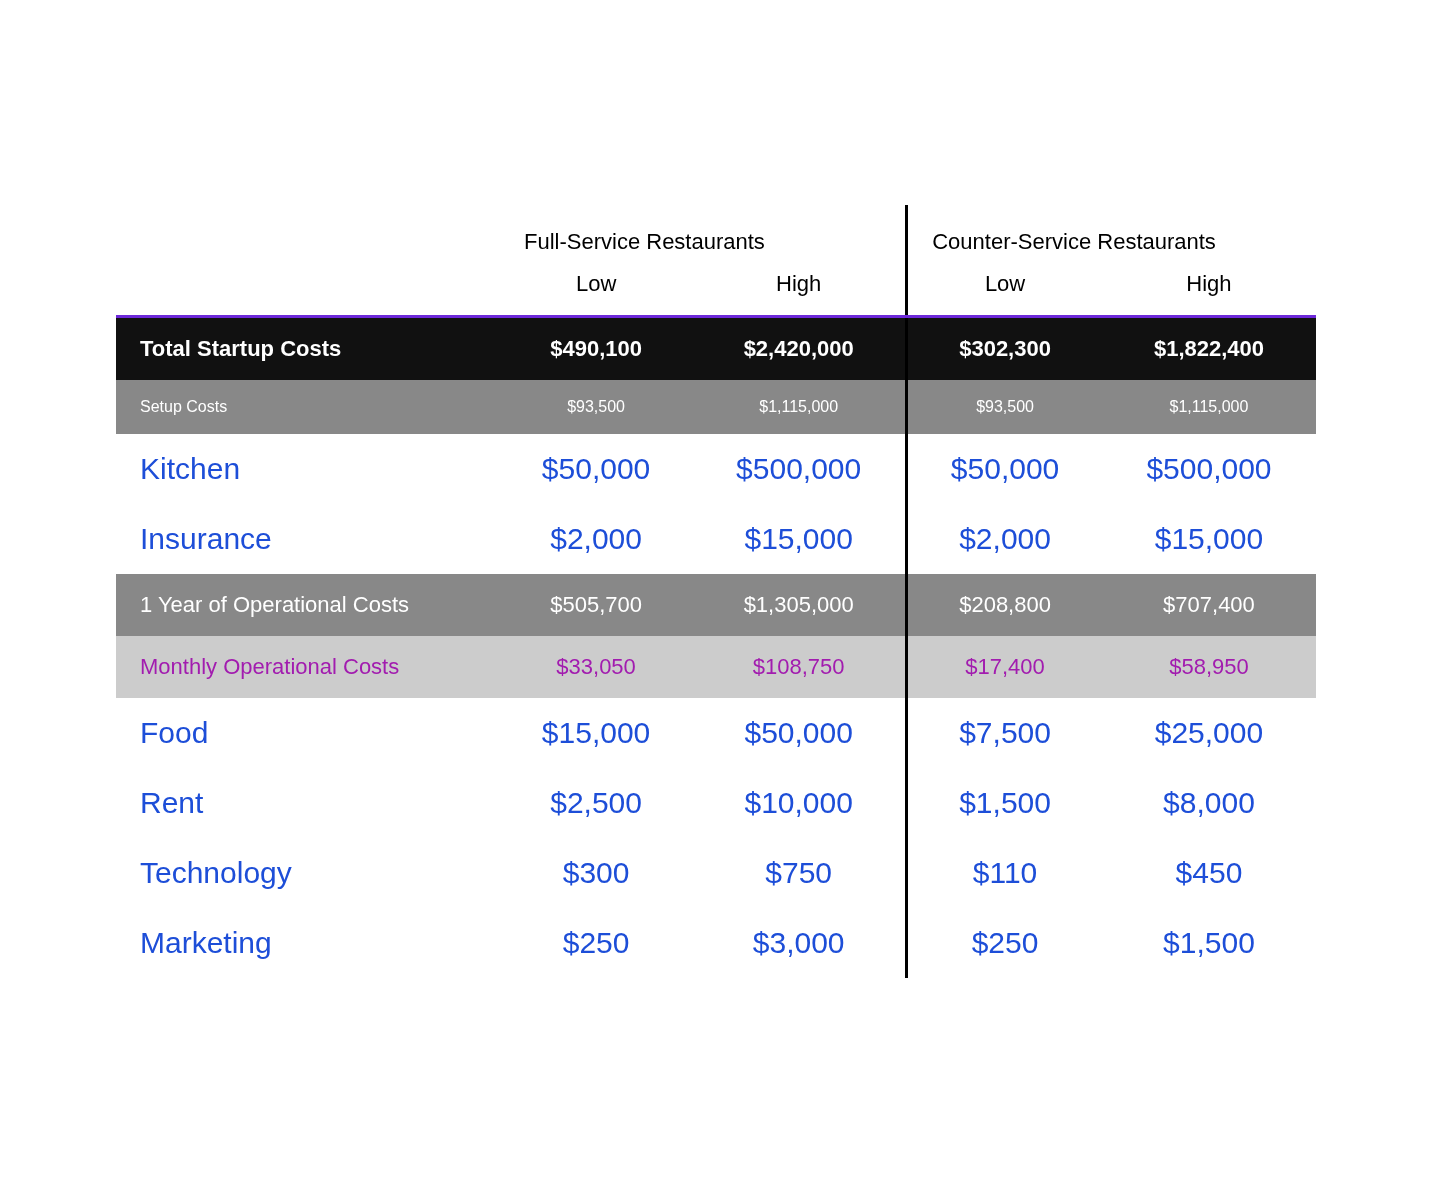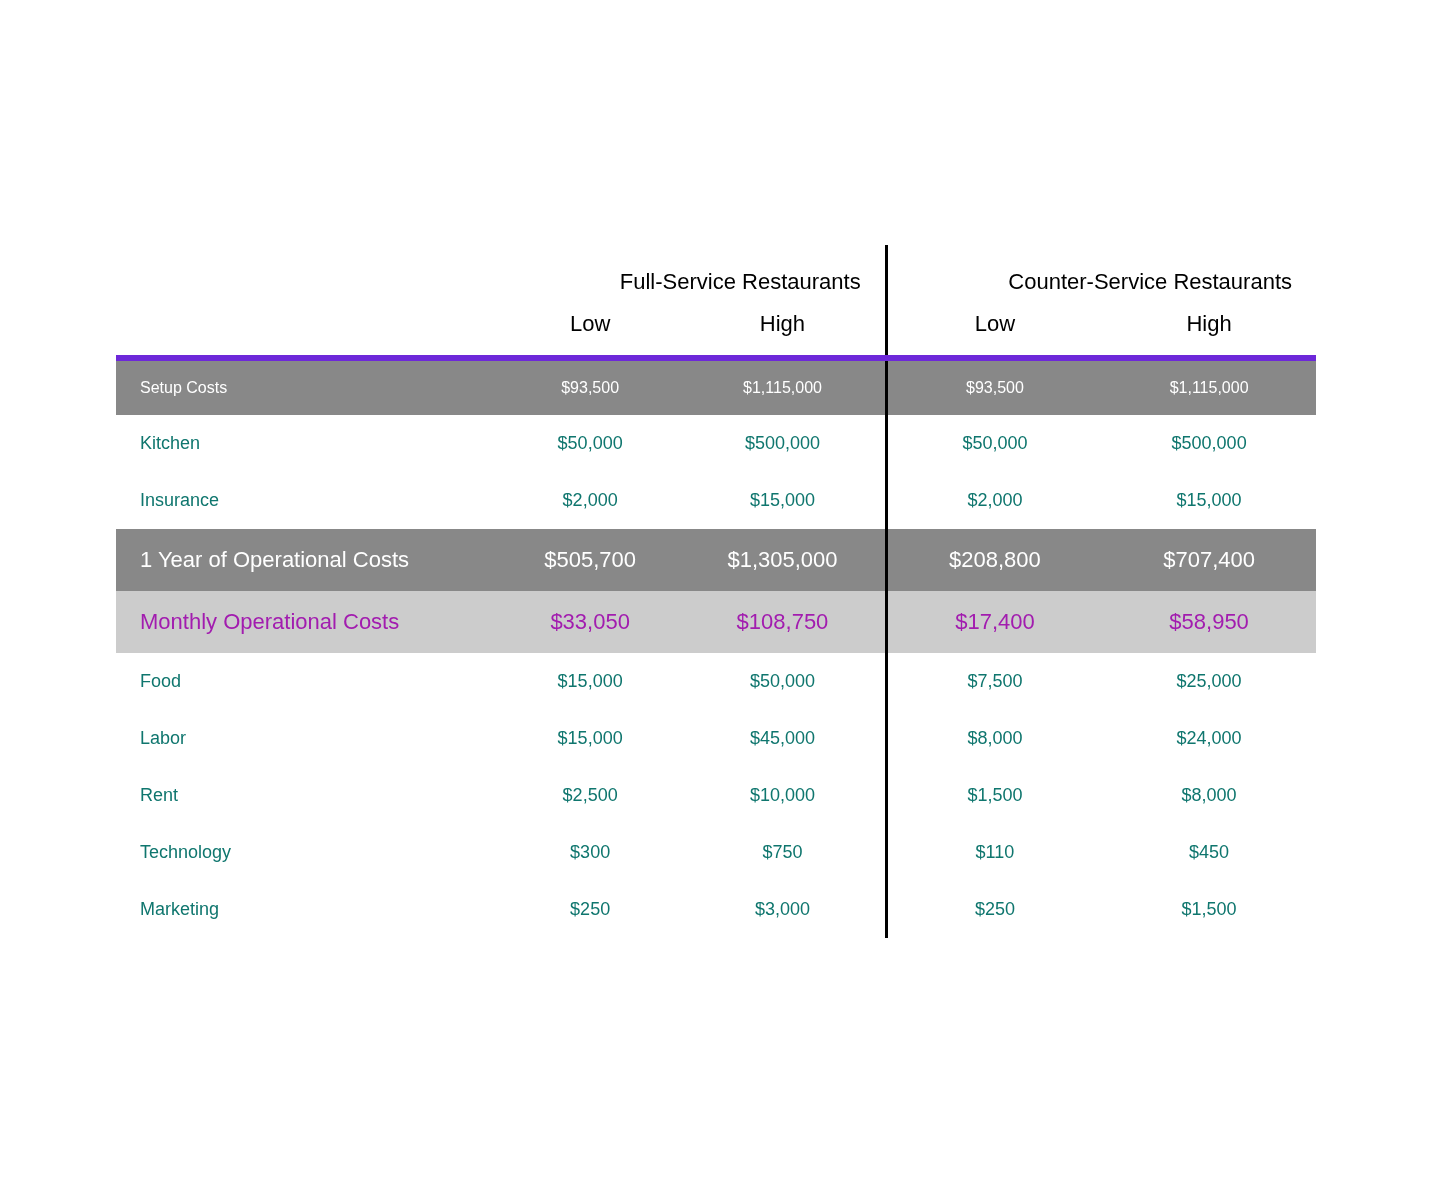--- a/index.html
+++ b/index.html
@@ -36,21 +36,21 @@
       padding-bottom: 8px;
       padding-top: 24px;
       border: none;
       background: #fff;
     }
     .header-sub-row th {
       font-weight: normal;
       font-size: 22px;
       padding-top: 8px;
       padding-bottom: 18px;
-      border-bottom: 6px solid #6d28d9;
+      border-bottom: 3px solid #6d28d9;
       background: #fff;
     }
     .header-sub-row .divider-col {
       border-right: 3px solid #000;
     }
     .header-group-row .divider-col {
       border-right: 3px solid #000;
     }
     
     td.divider-col, th.divider-col {
@@ -65,42 +65,42 @@
     }
     
     .row-setup td {
       background: #888;
       color: #fff;
       font-size: 16px;
     }
     
     .row-regular td {
       background: #fff;
-      color: #0f766e;
-      font-size: 18px;
+      color: #1d4ed8;
+      font-size: 30px;
     }
     
     .row-ops-year td {
       background: #888;
       color: #ffffff;
       font-size: 22px;
     }
     
     .row-ops-monthly td {
       background: #ccc;
       color: #a21caf;
       font-size: 22px;
     }
     
     .header-empty {
       background: #fff !important;
     }
     
     .span-header {
-      text-align: right;
+      text-align: left;
       font-weight: normal;
       font-size: 22px;
     }
   </style>
 </head>
 <body>
 
 <div class="table-wrapper">
   <table>
     <thead>
@@ -111,20 +111,27 @@
       </tr>
       <tr class="header-sub-row">
         <th class="header-empty"></th>
         <th>Low</th>
         <th class="divider-col">High</th>
         <th>Low</th>
         <th>High</th>
       </tr>
     </thead>
     <tbody id="table-body">
+    <tr class="row-total">
+          <td>Total Startup Costs</td>
+          <td>$490,100</td>
+          <td class="divider-col">$2,420,000</td>
+          <td>$302,300</td>
+          <td>$1,822,400</td>
+        </tr>
         <tr class="row-setup">
           <td>Setup Costs</td>
           <td>$93,500</td>
           <td class="divider-col">$1,115,000</td>
           <td>$93,500</td>
           <td>$1,115,000</td>
         </tr>
         <tr class="row-regular">
           <td>Kitchen</td>
           <td>$50,000</td>
@@ -154,27 +161,20 @@
           <td>$58,950</td>
         </tr>
         <tr class="row-regular">
           <td>Food</td>
           <td>$15,000</td>
           <td class="divider-col">$50,000</td>
           <td>$7,500</td>
           <td>$25,000</td>
         </tr>
         <tr class="row-regular">
-          <td>Labor</td>
-          <td>$15,000</td>
-          <td class="divider-col">$45,000</td>
-          <td>$8,000</td>
-          <td>$24,000</td>
-        </tr>
-        <tr class="row-regular">
           <td>Rent</td>
           <td>$2,500</td>
           <td class="divider-col">$10,000</td>
           <td>$1,500</td>
           <td>$8,000</td>
         </tr>
         <tr class="row-regular">
           <td>Technology</td>
           <td>$300</td>
           <td class="divider-col">$750</td>

